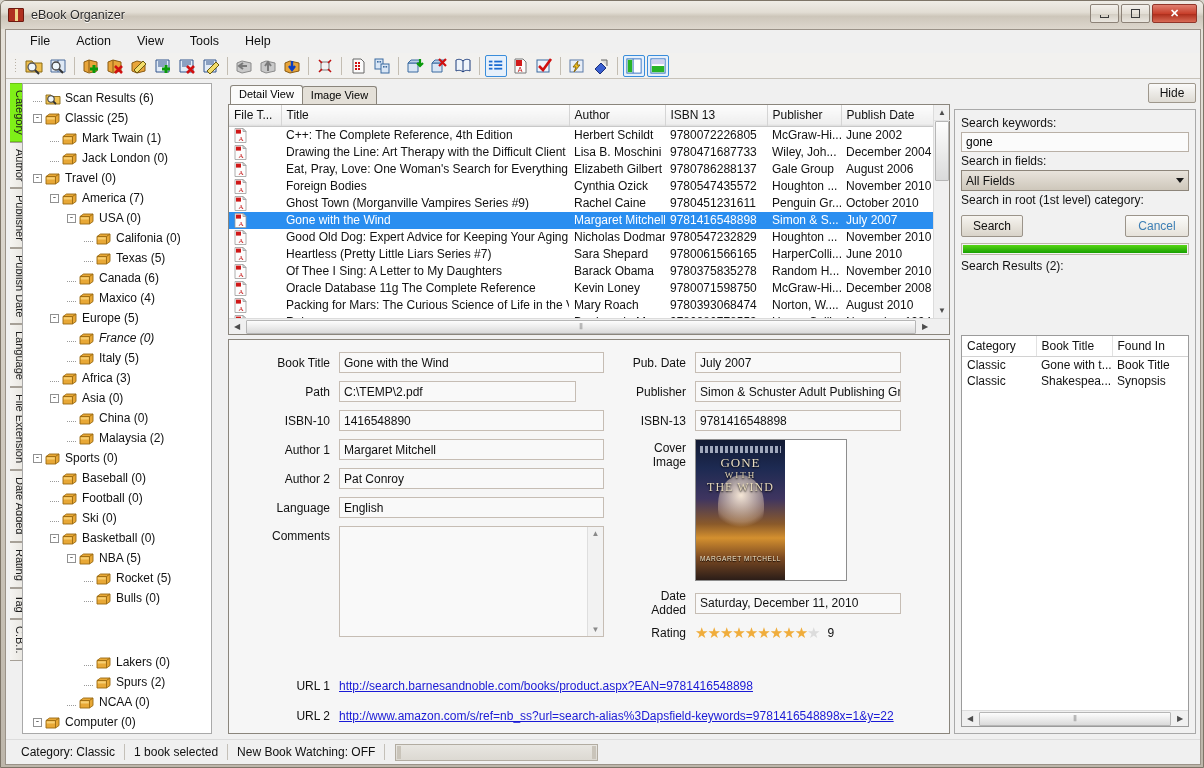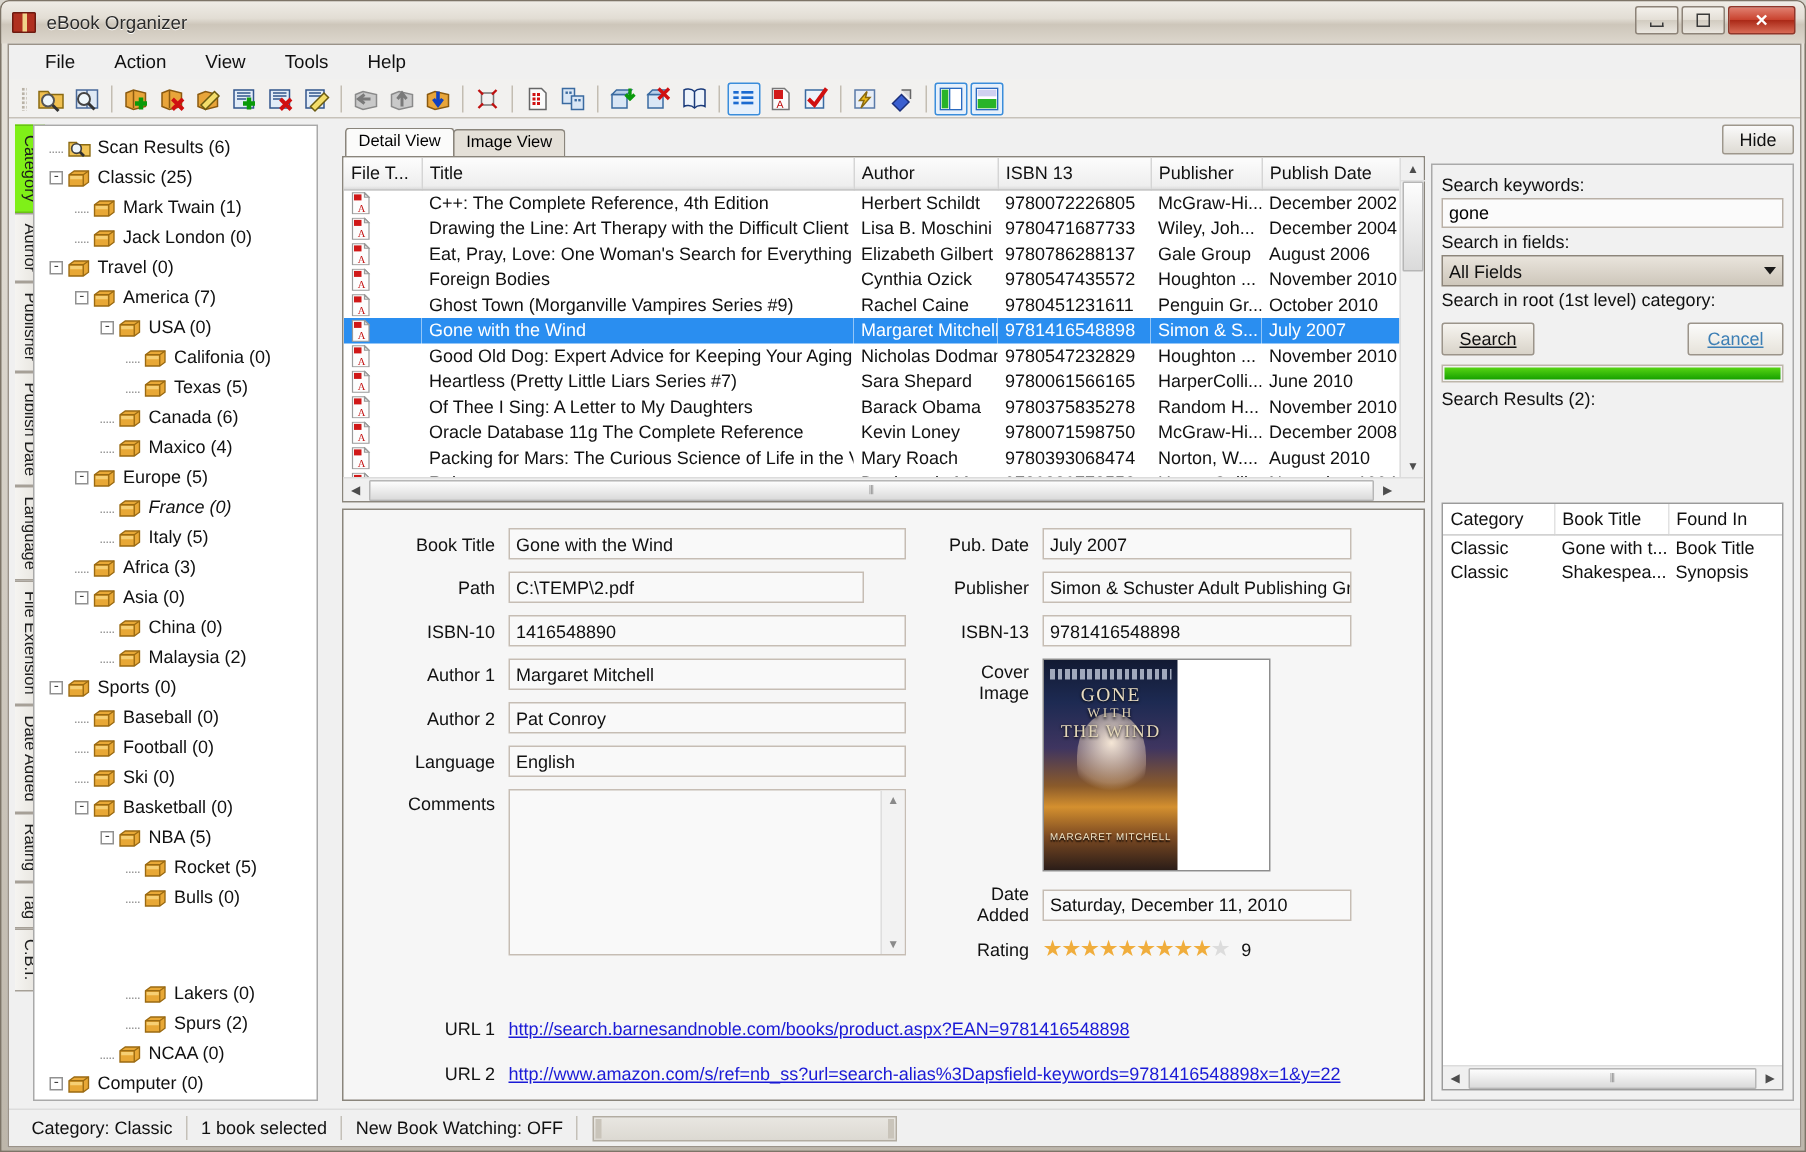--- a/index.html
+++ b/index.html
@@ -195,21 +195,21 @@
     background: linear-gradient(to bottom,#e9e4dc,#cec7bb); border: 1px solid #8d857a;
     height: 21px; font-size: 12px; padding: 2px 4px; display:flex; align-items:center;
     justify-content: space-between; color:#101010;
   }
   .caret { width:0;height:0;border-left:4px solid transparent;border-right:4px solid transparent;
            border-top:5px solid #1a1a1a; }
   .sbtn {
     height: 22px; width: 62px; font-size: 12px;
     background: linear-gradient(to bottom,#f6f4f0,#e8e4dc 50%,#d8d3c9);
     border: 1px solid #9b948a; border-radius: 2px;
-    display:flex; align-items:center; justify-content:center; color:#101010;text-decoration:underline;
+    display:flex; align-items:center; justify-content:center; color:#101010;
   }
   .sbtn.cancel { color: #3d7fb5; width: 64px;
     background: linear-gradient(to bottom,#fbfbfa,#f1efea 50%,#e6e2da); }
   .progress { height: 12px; background: #f3f3f3; border: 1px solid #bdb6aa; margin: 6px 0 4px 0;
               padding: 1px; }
   .progress > div { height: 100%; background: linear-gradient(to bottom,#57d514,#16a000); }
   .restable { background: #fff; border: 1px solid #9b9b9b; position: absolute;
               left: 6px; right: 6px; top: 225px; bottom: 6px; overflow:hidden; }
   .restable table { border-collapse: collapse; width: 100%; table-layout: fixed; }
   .restable th { font-weight: normal; font-size: 12px; text-align: left; padding: 3px 5px;
@@ -902,21 +902,21 @@
                     <td><span><svg class="pdficon" viewBox="0 0 13 15">
                           <path d="M1 0.5h8l3 3v11H1z" fill="#fdfdfd" stroke="#9a9a9a" stroke-width="0.8"></path>
                           <path d="M9 0.5l3 3H9z" fill="#e4e4e4" stroke="#9a9a9a" stroke-width="0.8"></path>
                           <rect x="2" y="1.6" width="5" height="4" fill="#d01818"></rect>
                           <text x="7" y="13" font-size="7" fill="#c41010" text-anchor="middle" font-family="serif">A</text>
                         </svg></span></td>
                     <td>C++: The Complete Reference, 4th Edition</td>
                     <td>Herbert Schildt</td>
                     <td>9780072226805</td>
                     <td>McGraw-Hi...</td>
-                    <td>December 2002</td>
+                    <td>June 2002</td>
                   </tr>
                   <tr class="row">
                     <td><span><svg class="pdficon" viewBox="0 0 13 15">
                           <path d="M1 0.5h8l3 3v11H1z" fill="#fdfdfd" stroke="#9a9a9a" stroke-width="0.8"></path>
                           <path d="M9 0.5l3 3H9z" fill="#e4e4e4" stroke="#9a9a9a" stroke-width="0.8"></path>
                           <rect x="2" y="1.6" width="5" height="4" fill="#d01818"></rect>
                           <text x="7" y="13" font-size="7" fill="#c41010" text-anchor="middle" font-family="serif">A</text>
                         </svg></span></td>
                     <td>Drawing the Line: Art Therapy with the Difficult Client</td>
                     <td>Lisa B. Moschini</td>

